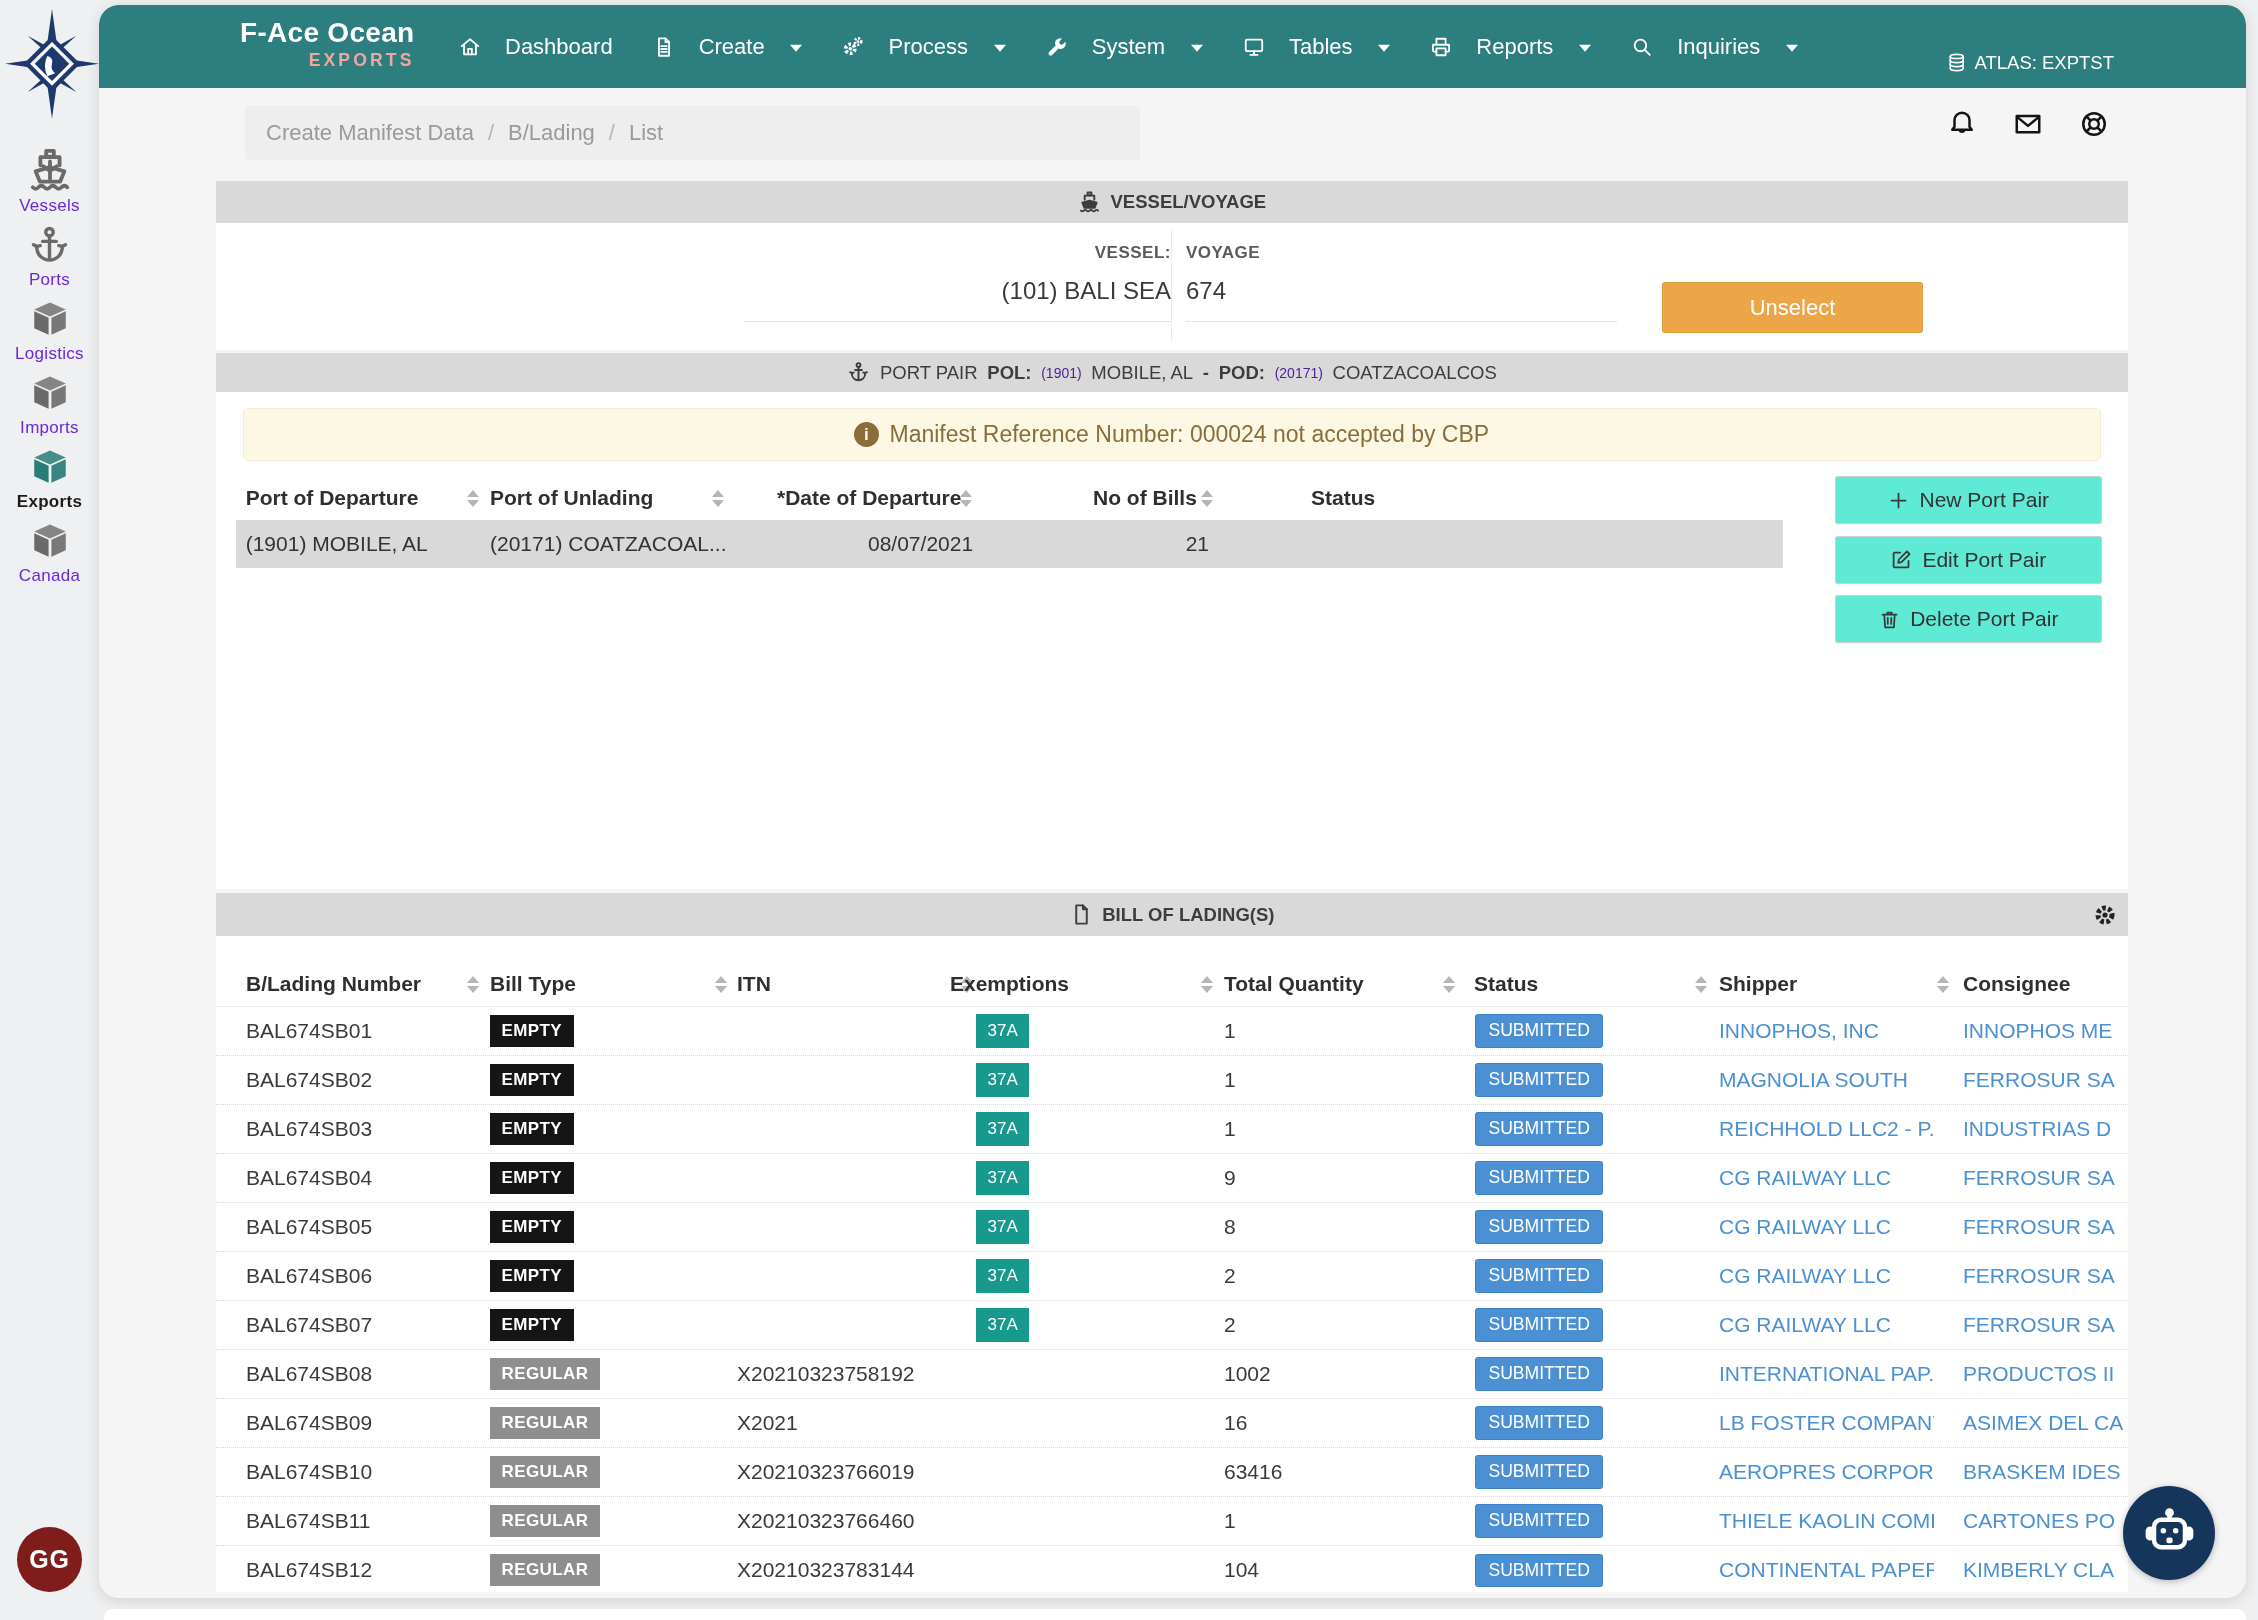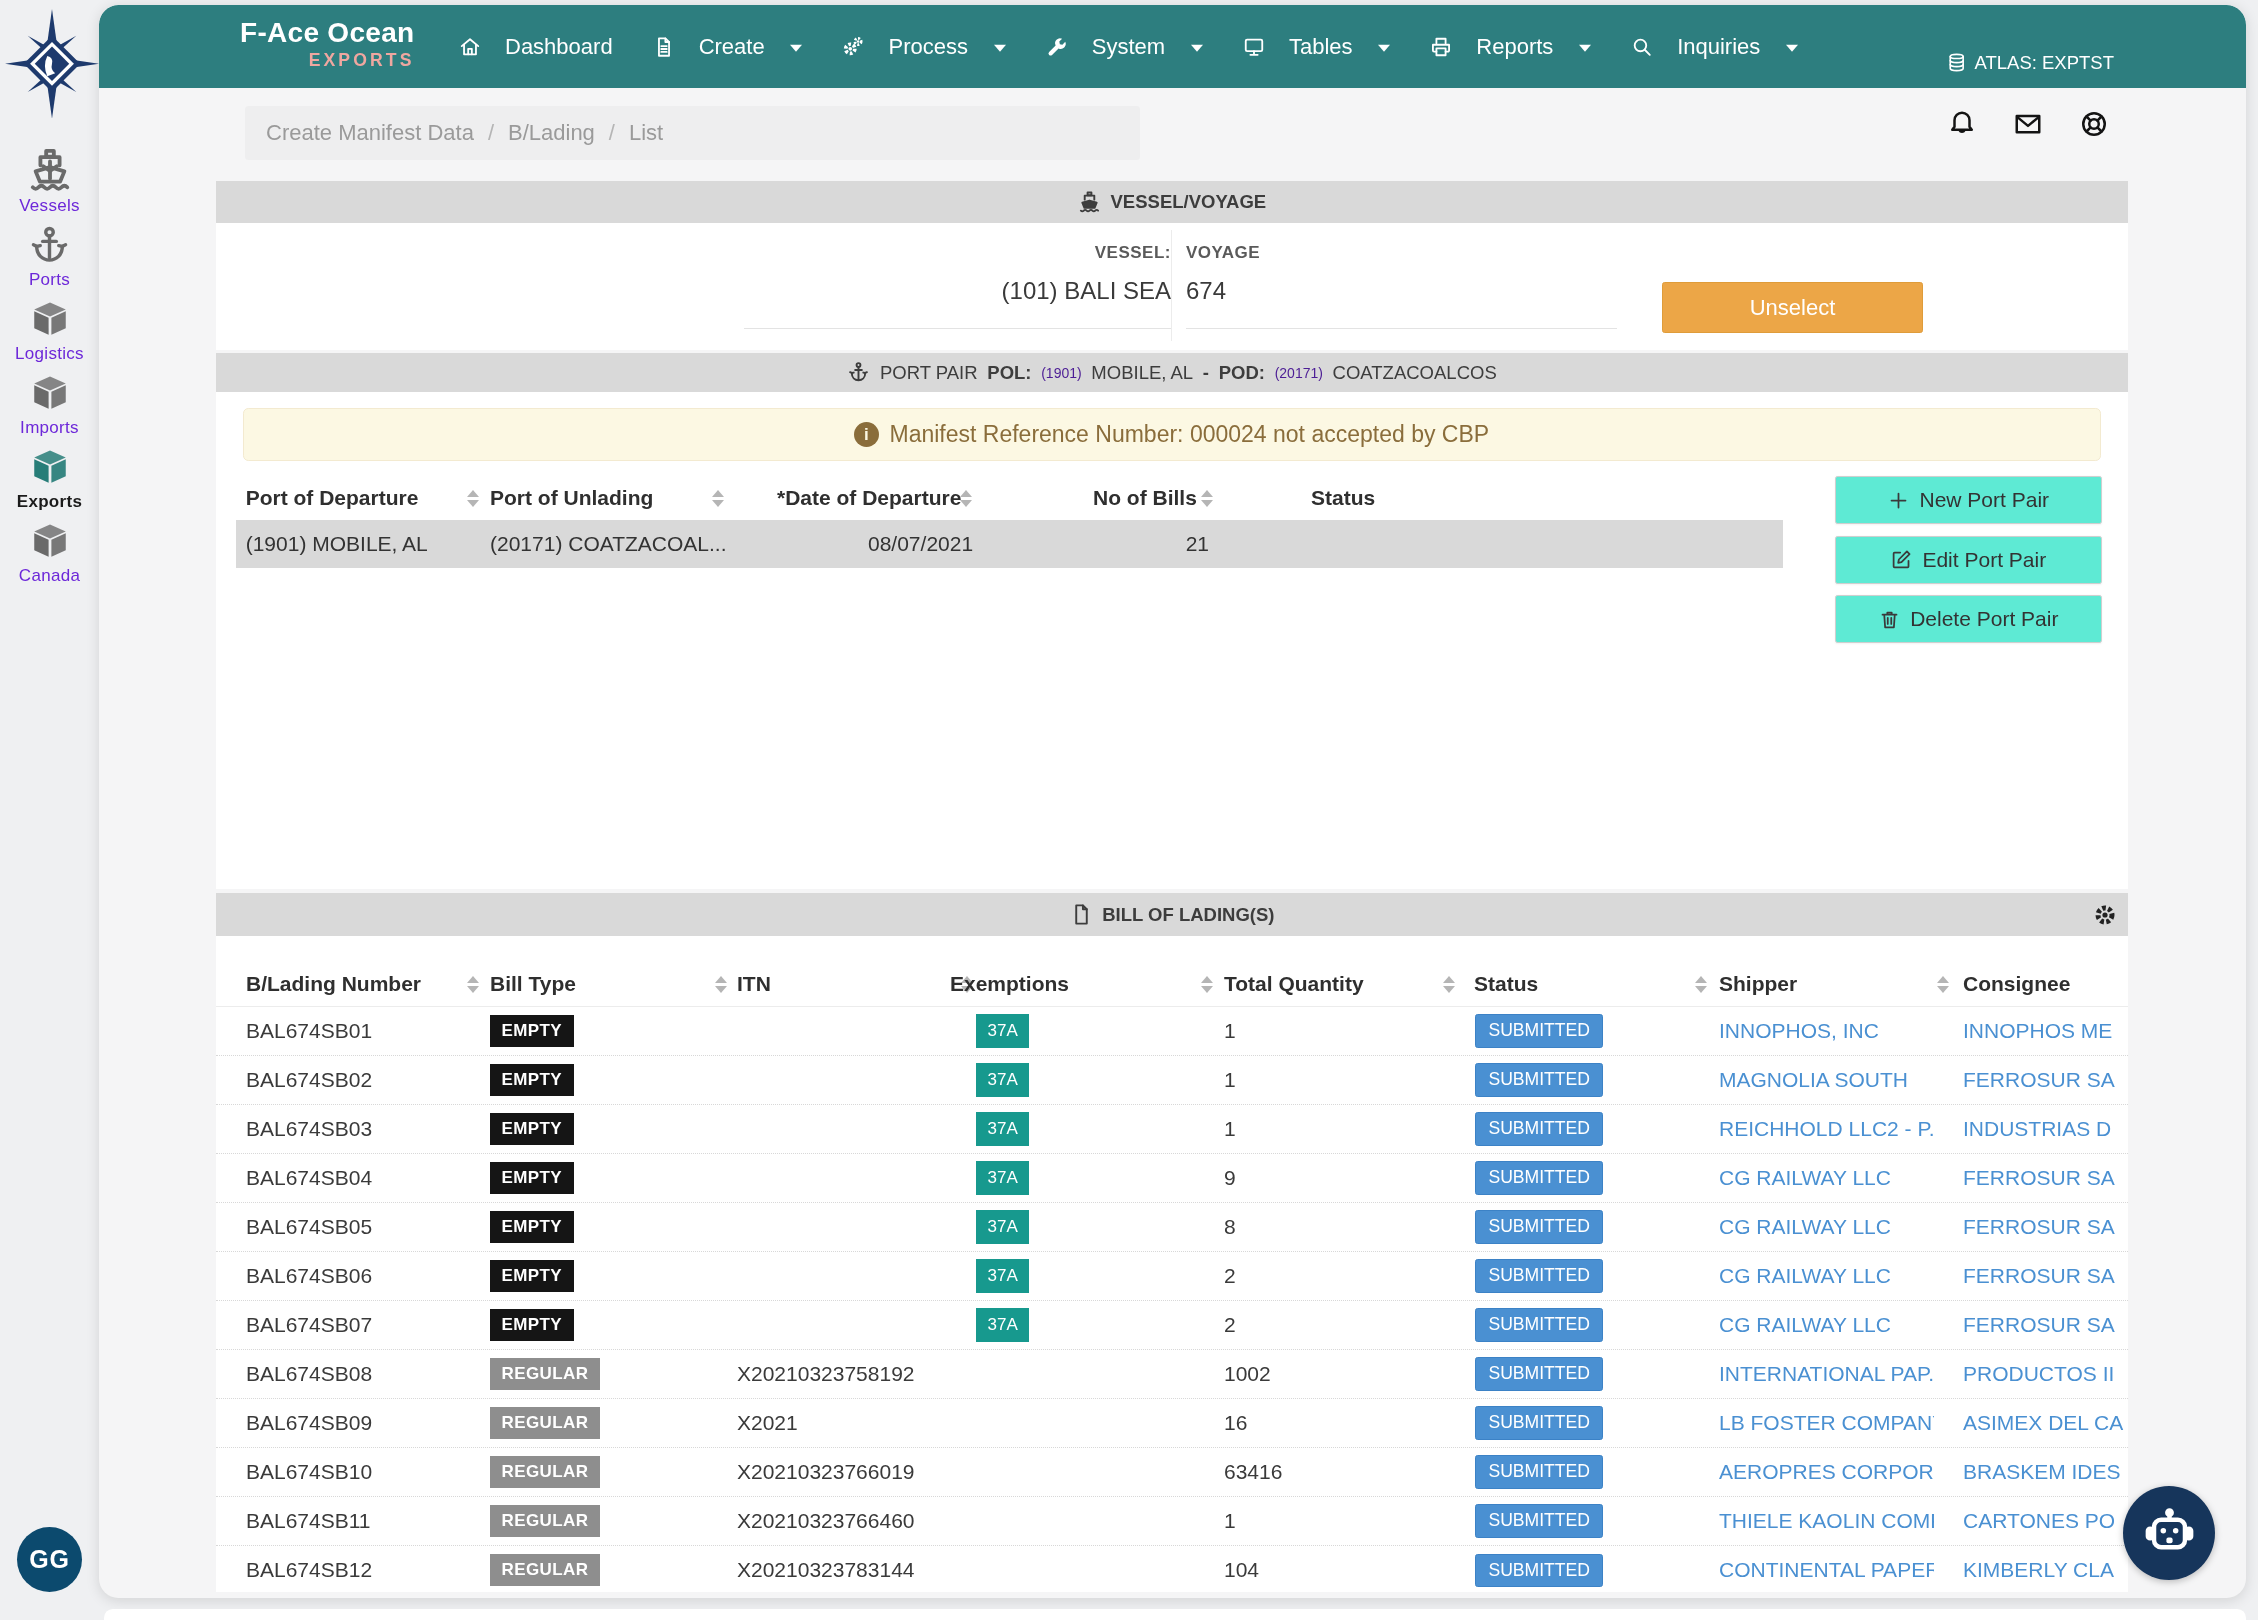--- a/index.html
+++ b/index.html
@@ -13,21 +13,21 @@
 
   
   .logo { position:absolute; left:5.3px; top:8.8px; width:94px; height:116px; z-index:5; }
   .side-items { position:absolute; left:0; top:148px; width:99px; display:flex; flex-direction:column; }
   .side-item { height:74px; display:flex; flex-direction:column; align-items:center; justify-content:flex-start; cursor:pointer; }
   .side-item .sicon { height:46px; display:flex; align-items:center; justify-content:center; color:#6a6a6a; }
   .side-item .slabel { font-size:17px; color:#6d28d9; margin-top:1.8px; letter-spacing:0.3px; }
   .side-item.active .sicon { color:#277d78; }
   .side-item.active .slabel { font-weight:bold; color:#1b1b1b; }
   .avatar { position:absolute; left:17px; top:1527px; width:65px; height:65px; border-radius:50%;
-            background:#0c4a6e; color:#fff; font-size:25px; font-weight:bold; letter-spacing:0.9px;
+            background:#7f1d1d; color:#fff; font-size:25px; font-weight:bold; letter-spacing:0.9px;
             display:flex; align-items:center; justify-content:center; cursor:pointer; }
 
   
   .navbar { position:absolute; left:0; top:0; width:100%; height:83px; background:#2d7e7f;
             border-radius:19.4px 19.4px 0 0; color:#fff; }
   .brand { position:absolute; left:141px; top:11.5px; display:flex; flex-direction:column; align-items:flex-end; cursor:pointer; }
   .brand-title { font-size:28px; font-weight:bold; letter-spacing:0.3px; }
   .brand-sub { font-size:17.6px; font-weight:bold; color:#efa7a0; letter-spacing:3.1px; margin-top:0.9px; }
   .topnav { position:absolute; left:360px; top:0; height:83px; display:flex; align-items:center; gap:40px; }
   .nav-item { display:flex; align-items:center; gap:24px; font-size:22px; color:#fff; cursor:pointer; white-space:nowrap; }
@@ -51,21 +51,21 @@
   .panel { position:absolute; left:117px; width:1912px; }
   .panel-head { height:42px; background:#d9d9d9; display:flex; align-items:center; justify-content:center;
                 gap:9.7px; font-size:18.5px; font-weight:bold; color:#3d3d3d; position:relative; }
   .panel-head svg { width:23px; height:23px; color:#3d3d3d; }
   .panel-body { background:#ffffff; position:relative; }
 
   .p-vessel { top:176px; }
   .p-vessel .panel-body { height:127px; }
   .field { position:absolute; }
   .field label { display:block; font-size:17px; font-weight:bold; color:#5a5a5a; letter-spacing:0.5px; }
-  .field .value { font-size:24px; color:#3a3a3a; margin-top:14px; padding-bottom:23px; border-bottom:0.9px solid #e3e3e3; }
+  .field .value { font-size:24px; color:#3a3a3a; margin-top:14px; padding-bottom:16px; border-bottom:0.9px solid #e3e3e3; }
   .f-vessel { left:528px; top:19.4px; width:427px;text-align:right; }
   .f-voyage { left:970px; top:19.4px; width:431px; }
   .vdiv { position:absolute; left:955px; top:7px; height:111px; border-left:0.9px solid #ececec; }
   .btn-unselect { position:absolute; left:1446px; top:59px; width:261px; height:51px; background:#eca647;
                   border:0.9px solid #df9c3a; border-radius:2.6px; color:#fff; font-size:22px;
                   font-family:inherit; cursor:pointer; }
 
   .p-portpair { top:348px; }
   .p-portpair .panel-head { height:39px; }
   .p-portpair .panel-body { height:497px; }

